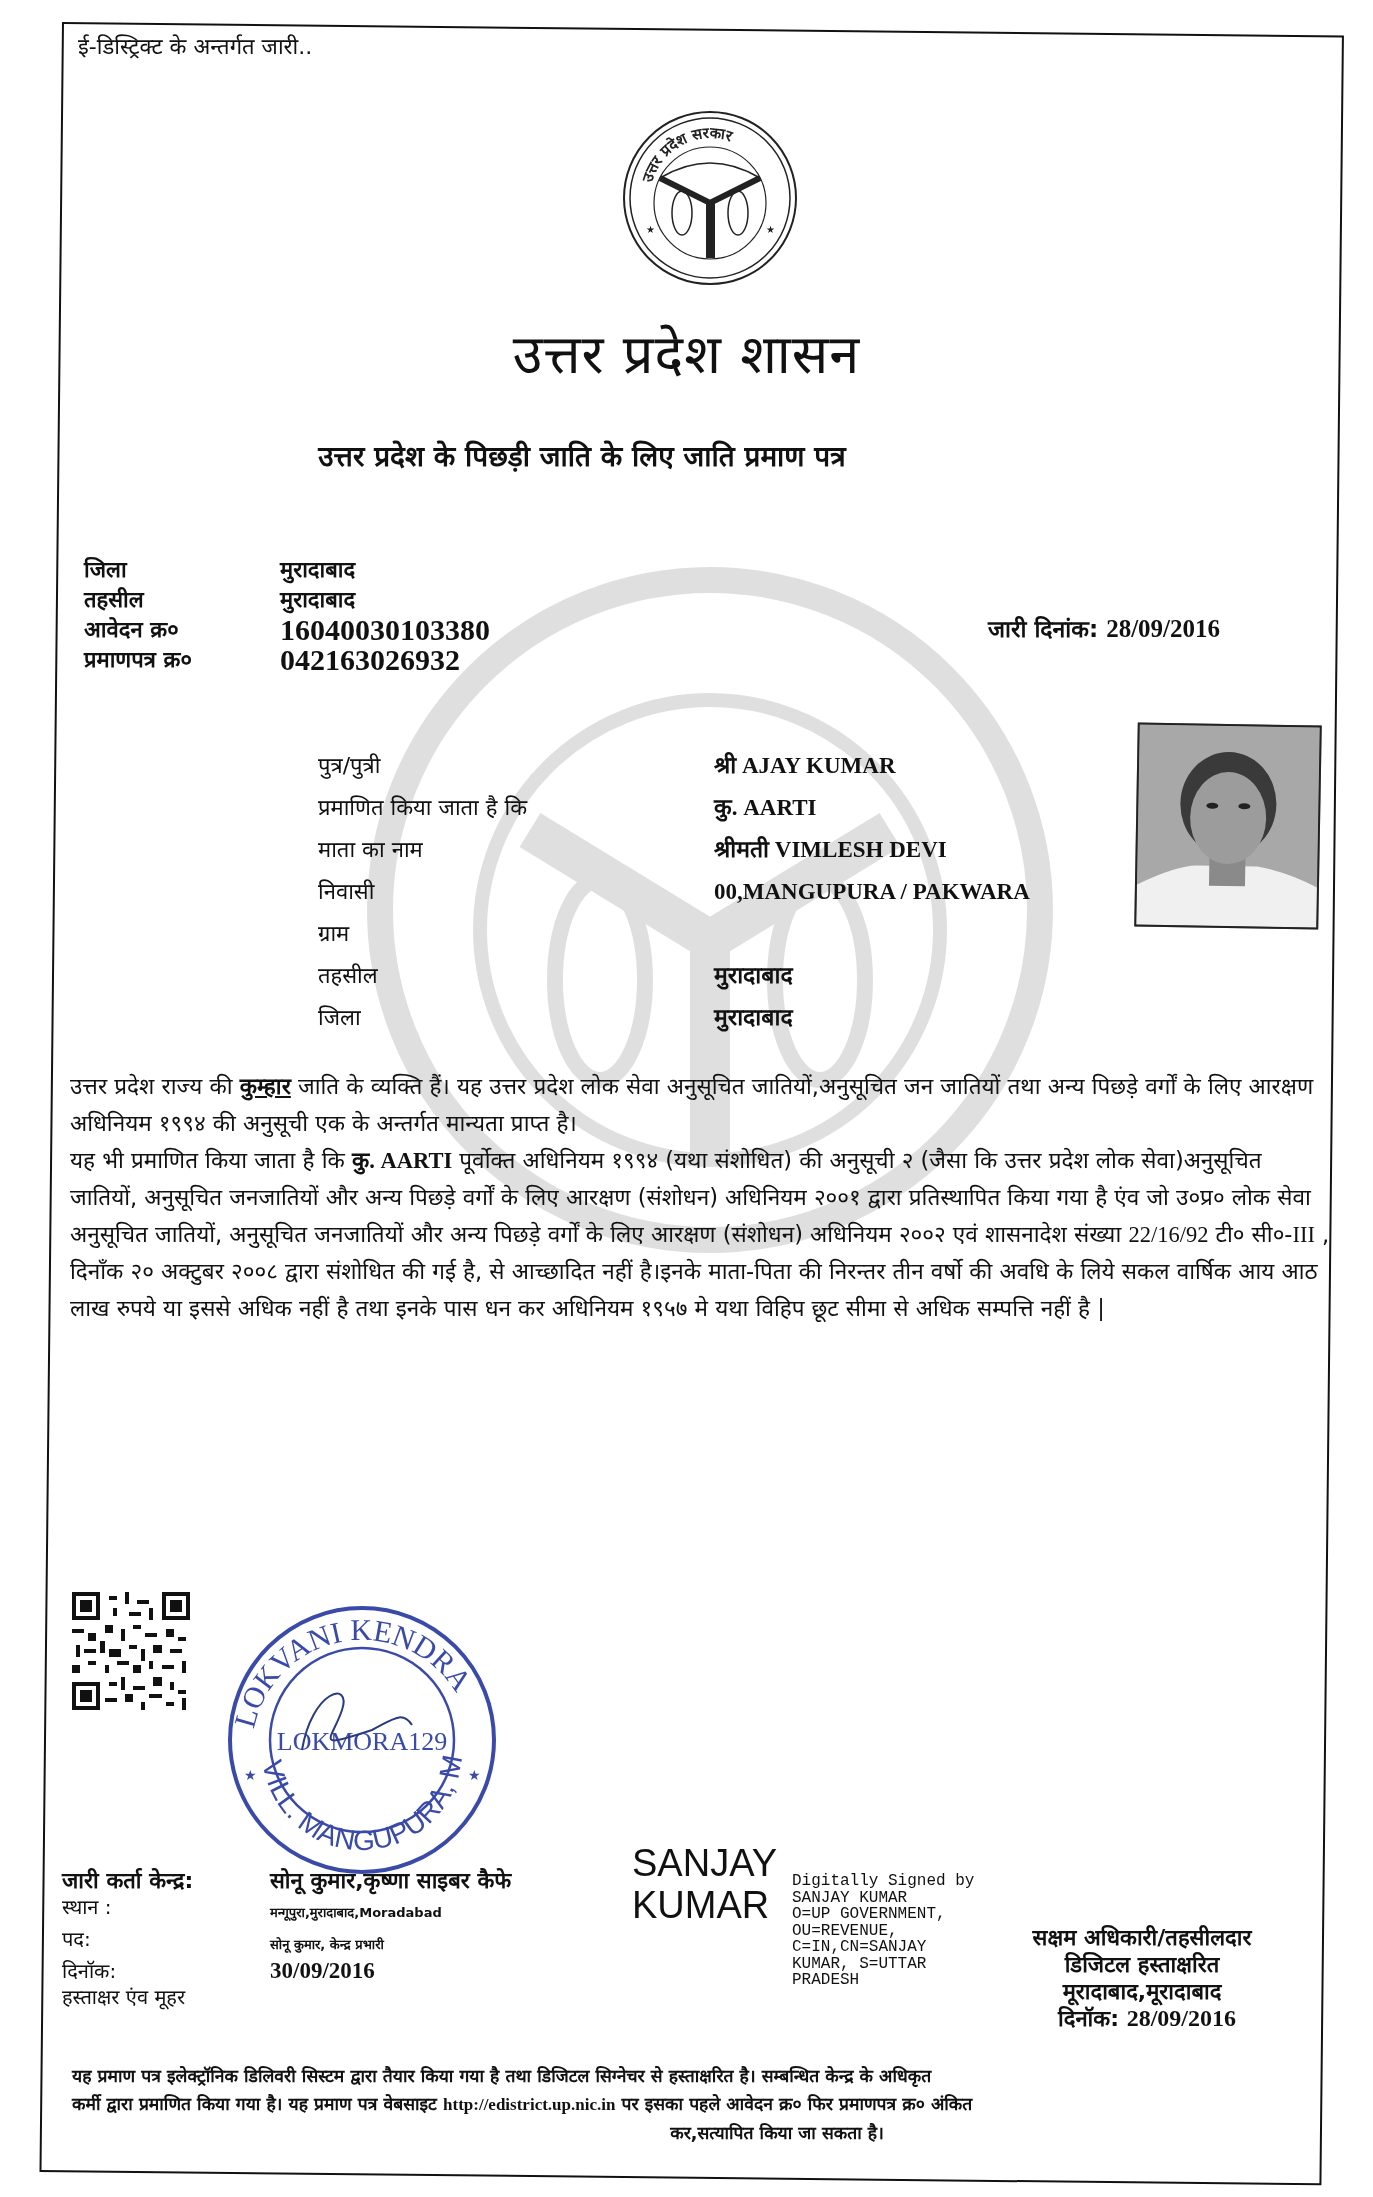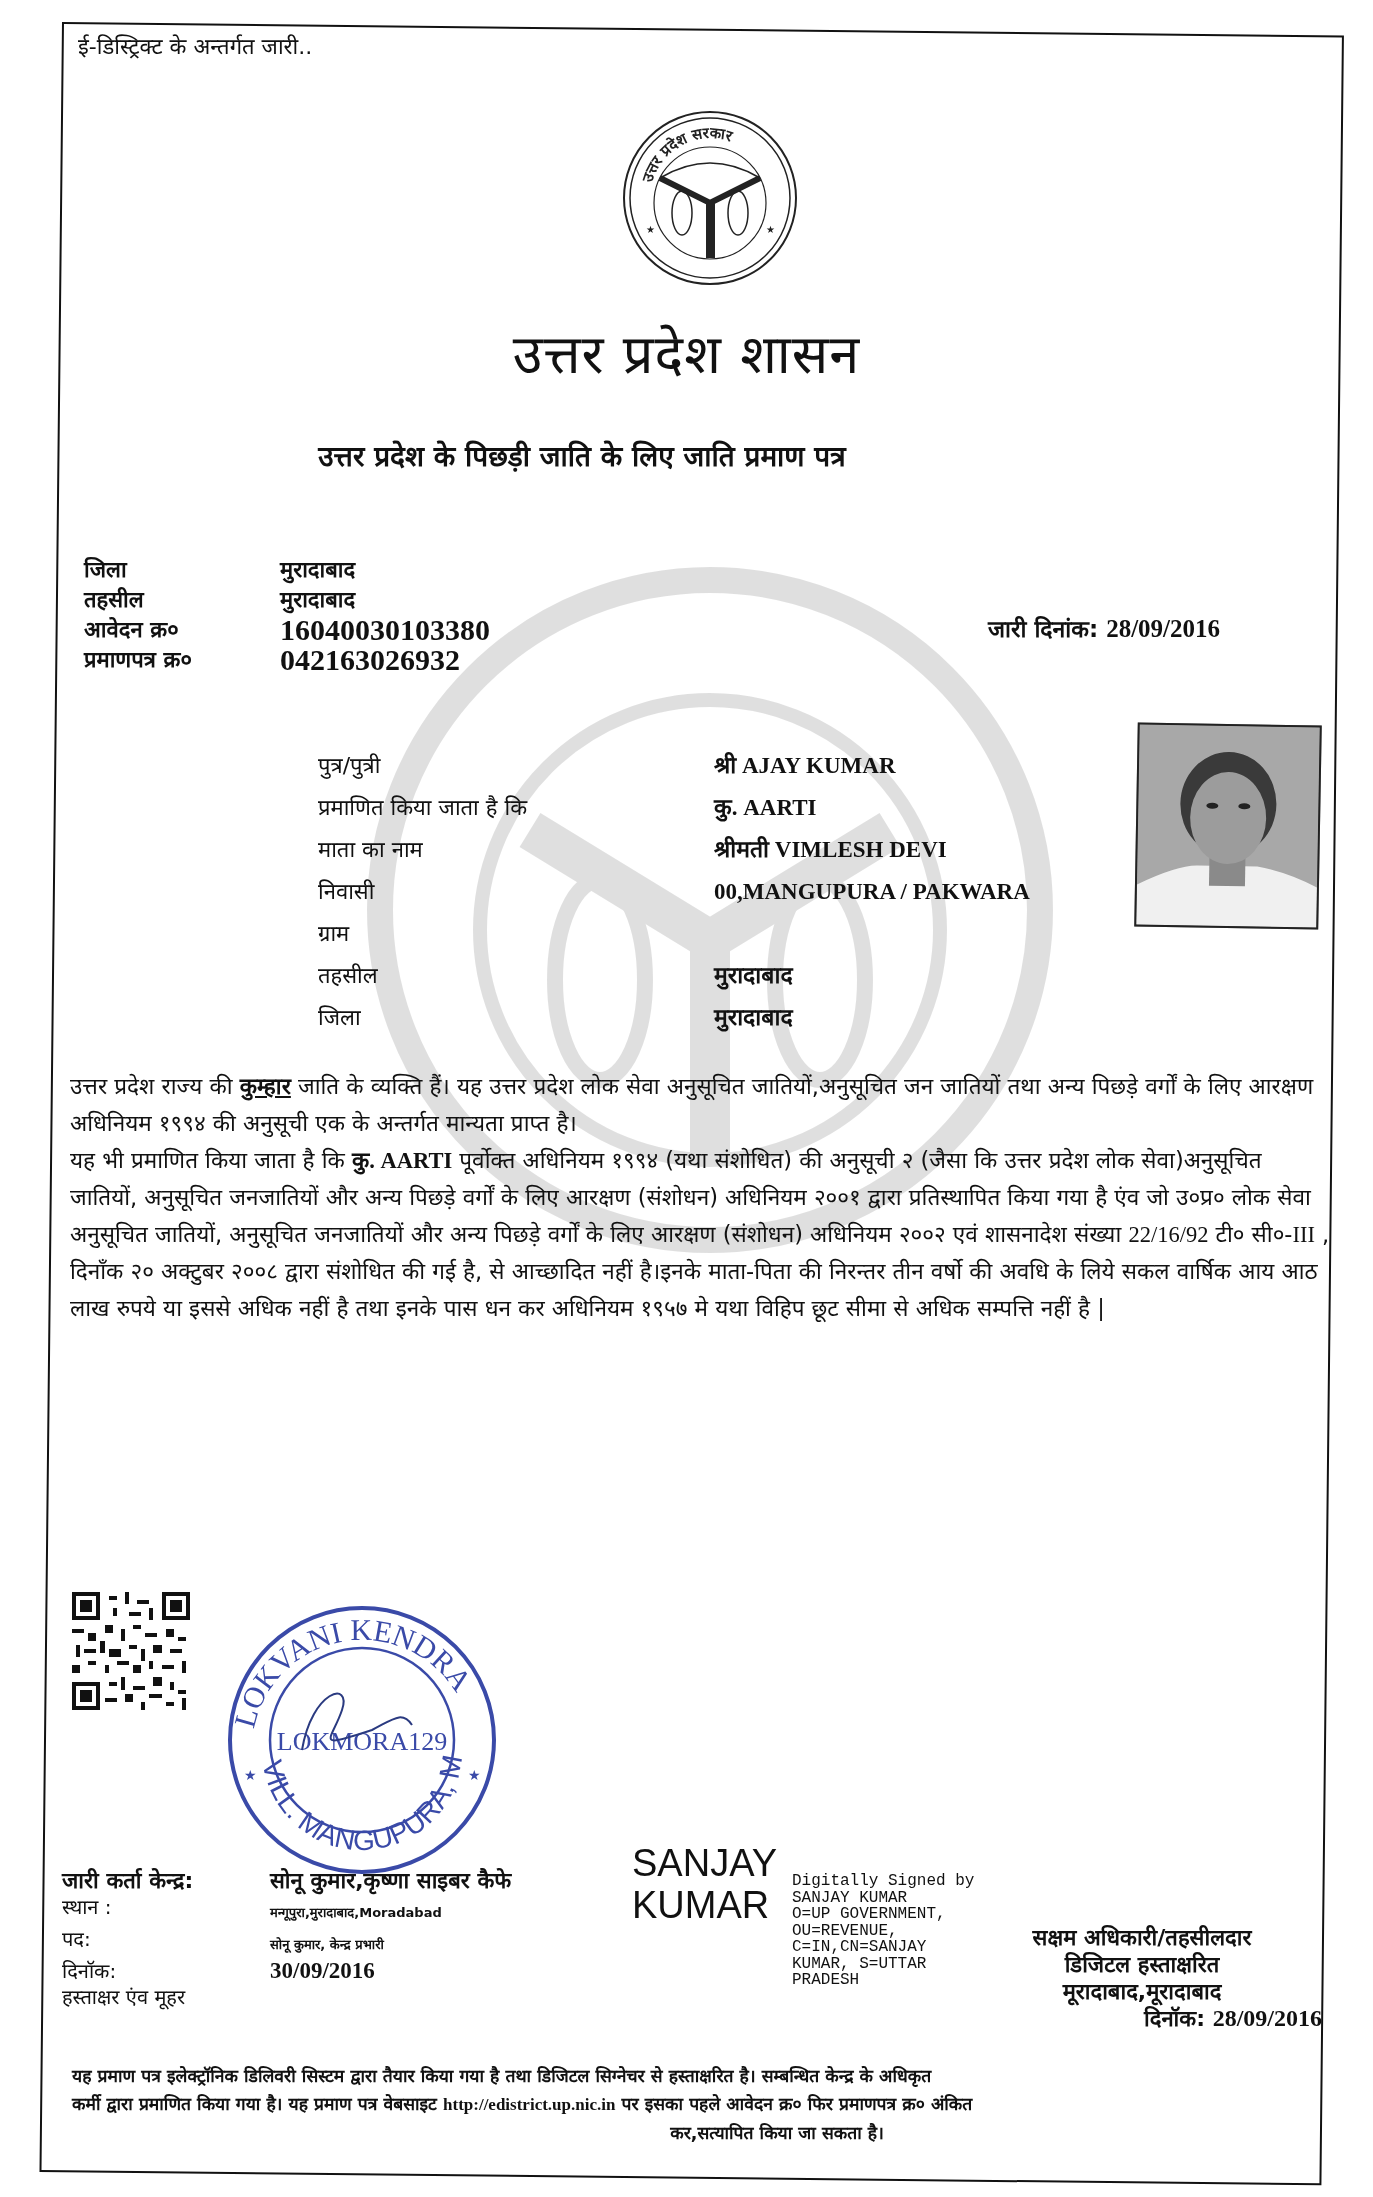--- a/index.html
+++ b/index.html
@@ -33,21 +33,21 @@
     .stamp { left: 222px; top: 1600px; width: 280px; height: 280px; }
     .issuer { left: 62px; top: 1868px; font-size: 20px; line-height: 26px; }
     .issuer-row { display: flex; }
     .issuer-label { width: 208px; }
     .issuer-val-big { font-size: 22px; font-weight: bold; }
     .issuer-val-small { font-size: 13px; font-weight: bold; padding-top: 6px; }
     .issuer-date { font-family: "Liberation Serif", serif; font-weight: bold; font-size: 23px; }
     .dsig-name { left: 632px; top: 1842px; font-family: "Liberation Sans", sans-serif; font-size: 38px; line-height: 42px; }
     .dsig-details { left: 792px; top: 1873px; font-family: Liberation Mono, monospace; font-size: 16px; line-height: 16.5px; }
     .officer { left: 962px; top: 1924px; width: 360px; text-align: center; font-size: 22px; font-weight: bold; line-height: 27px; }
-    .officer .date-row { text-align: right; padding-left: 10px; }
+    .officer .date-row { text-align: center; padding-left: 10px; }
     .officer .serif { font-size: 24px; }
     .footer-note { left: 72px; top: 2062px; width: 1250px; font-size: 17.5px; font-weight: bold; line-height: 28px; }
     .footer-note .url { font-family: "Liberation Serif", serif; font-size: 17px; }
     .footer-note .last { text-align: center; padding-left: 160px; }
   </style>
 </head>
 <body>
 
 <div class="frame"></div>
 

